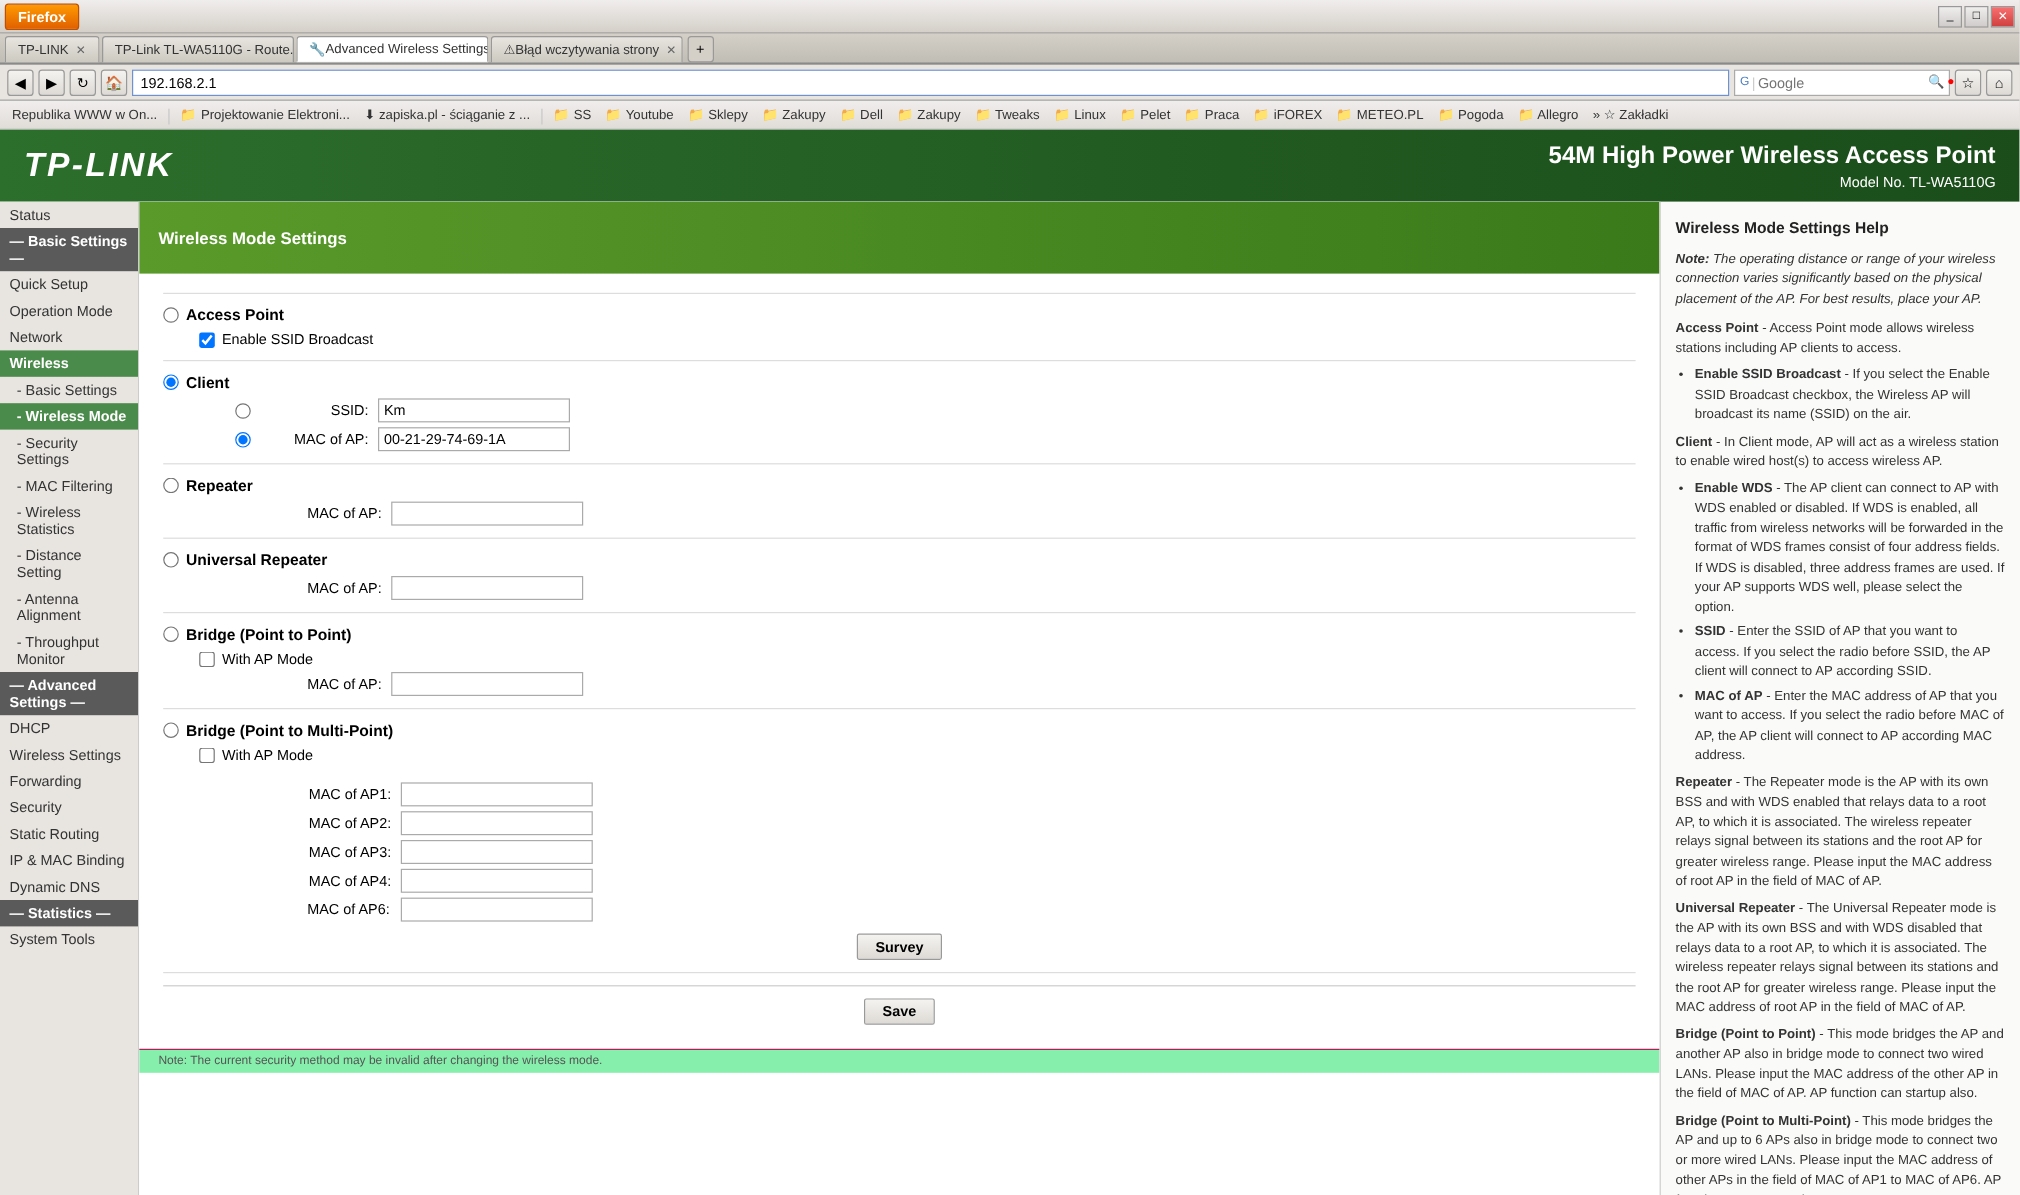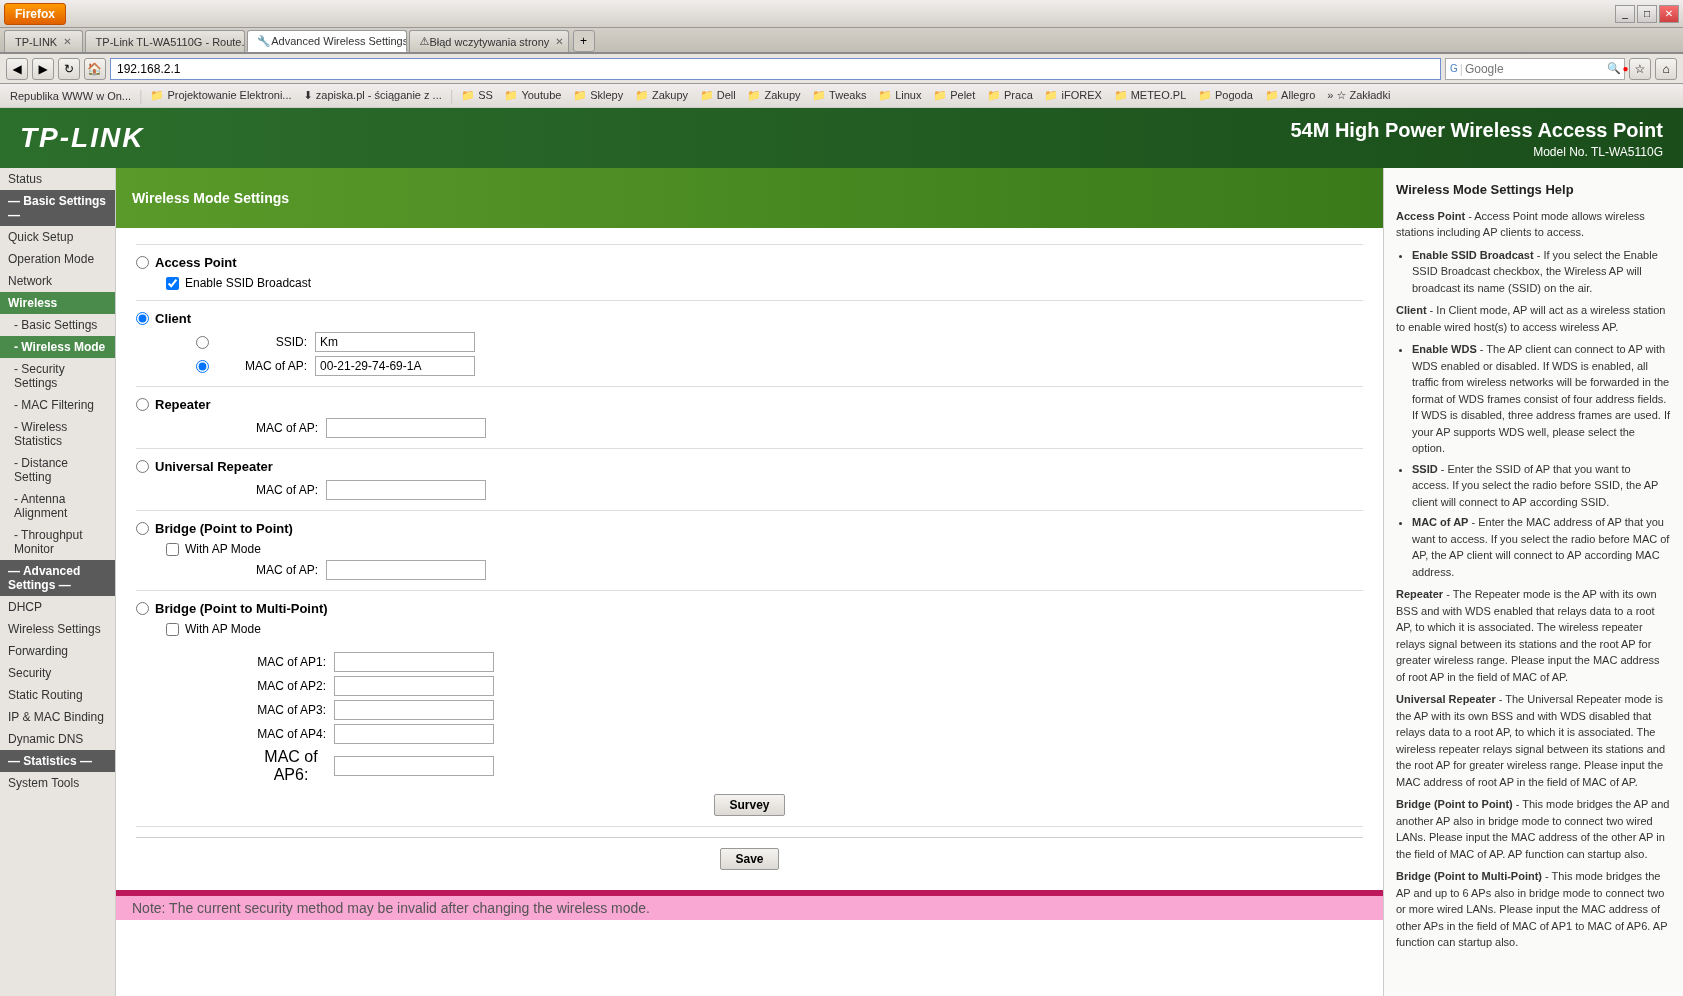--- a/index.html
+++ b/index.html
@@ -296,24 +296,24 @@
 
     .save-row {
       display: flex;
       justify-content: center;
       padding: 10px;
       border-top: 1px solid #ccc;
       margin-top: 10px;
     }
 
     .note-bar {
-      background: #f9a8d4;
-      border-top: 6px solid #be185d;
+      background: #86efac;
+      border-top: 1px solid #be185d;
       padding: 4px 16px;
-      font-size: 14px;
+      font-size: 10px;
       color: #555;
     }
 
     
     .help-panel {
       width: 300px;
       background: #fafaf8;
       border-left: 1px solid #ccc;
       overflow-y: auto;
       padding: 12px;
@@ -570,21 +570,21 @@
             </div>
             <div style="display:flex; align-items:center; gap:8px; margin-bottom:4px;">
               <span style="font-size:12px; width:70px; text-align:right;">MAC of AP3:</span>
               <input type="text" class="field-input" value="" style="">
             </div>
             <div style="display:flex; align-items:center; gap:8px; margin-bottom:4px;">
               <span style="font-size:12px; width:70px; text-align:right;">MAC of AP4:</span>
               <input type="text" class="field-input" value="" style="">
             </div>
             <div style="display:flex; align-items:center; gap:8px; margin-bottom:4px;">
-              <span style="font-size:16px; width:70px; text-align:center;">MAC of AP6:</span>
+              <span style="font-size:12px; width:70px; text-align:left;">MAC of AP6:</span>
               <input type="text" class="field-input" value="" style="">
             </div>
           </div>
         </div>
 
         <div class="btn-row">
           <button class="survey-btn">Survey</button>
         </div>
 
         <hr class="divider-line">
@@ -594,20 +594,21 @@
         </div>
       </div>
 
       <div class="note-bar">
         <span>Note: The current security method may be invalid after changing the wireless mode.</span>
       </div>
     </div>
 
     <div class="help-panel">
       <h3>Wireless Mode Settings Help</h3>
+      <p class="note"><span style="font-weight:bold;">Note:</span> The operating distance or range of your wireless connection varies significantly based on the physical placement of the AP. For best results, place your AP.</p>
       <p><span class="term">Access Point</span> - Access Point mode allows wireless stations including AP clients to access.</p>
       <ul>
         <li><span class="term">Enable SSID Broadcast</span> - If you select the Enable SSID Broadcast checkbox, the Wireless AP will broadcast its name (SSID) on the air.</li>
       </ul>
       <p><span class="term">Client</span> - In Client mode, AP will act as a wireless station to enable wired host(s) to access wireless AP.</p>
       <ul>
         <li><span class="term">Enable WDS</span> - The AP client can connect to AP with WDS enabled or disabled. If WDS is enabled, all traffic from wireless networks will be forwarded in the format of WDS frames consist of four address fields. If WDS is disabled, three address frames are used. If your AP supports WDS well, please select the option.</li>
         <li><span class="term">SSID</span> - Enter the SSID of AP that you want to access. If you select the radio before SSID, the AP client will connect to AP according SSID.</li>
         <li><span class="term">MAC of AP</span> - Enter the MAC address of AP that you want to access. If you select the radio before MAC of AP, the AP client will connect to AP according MAC address.</li>
       </ul>

